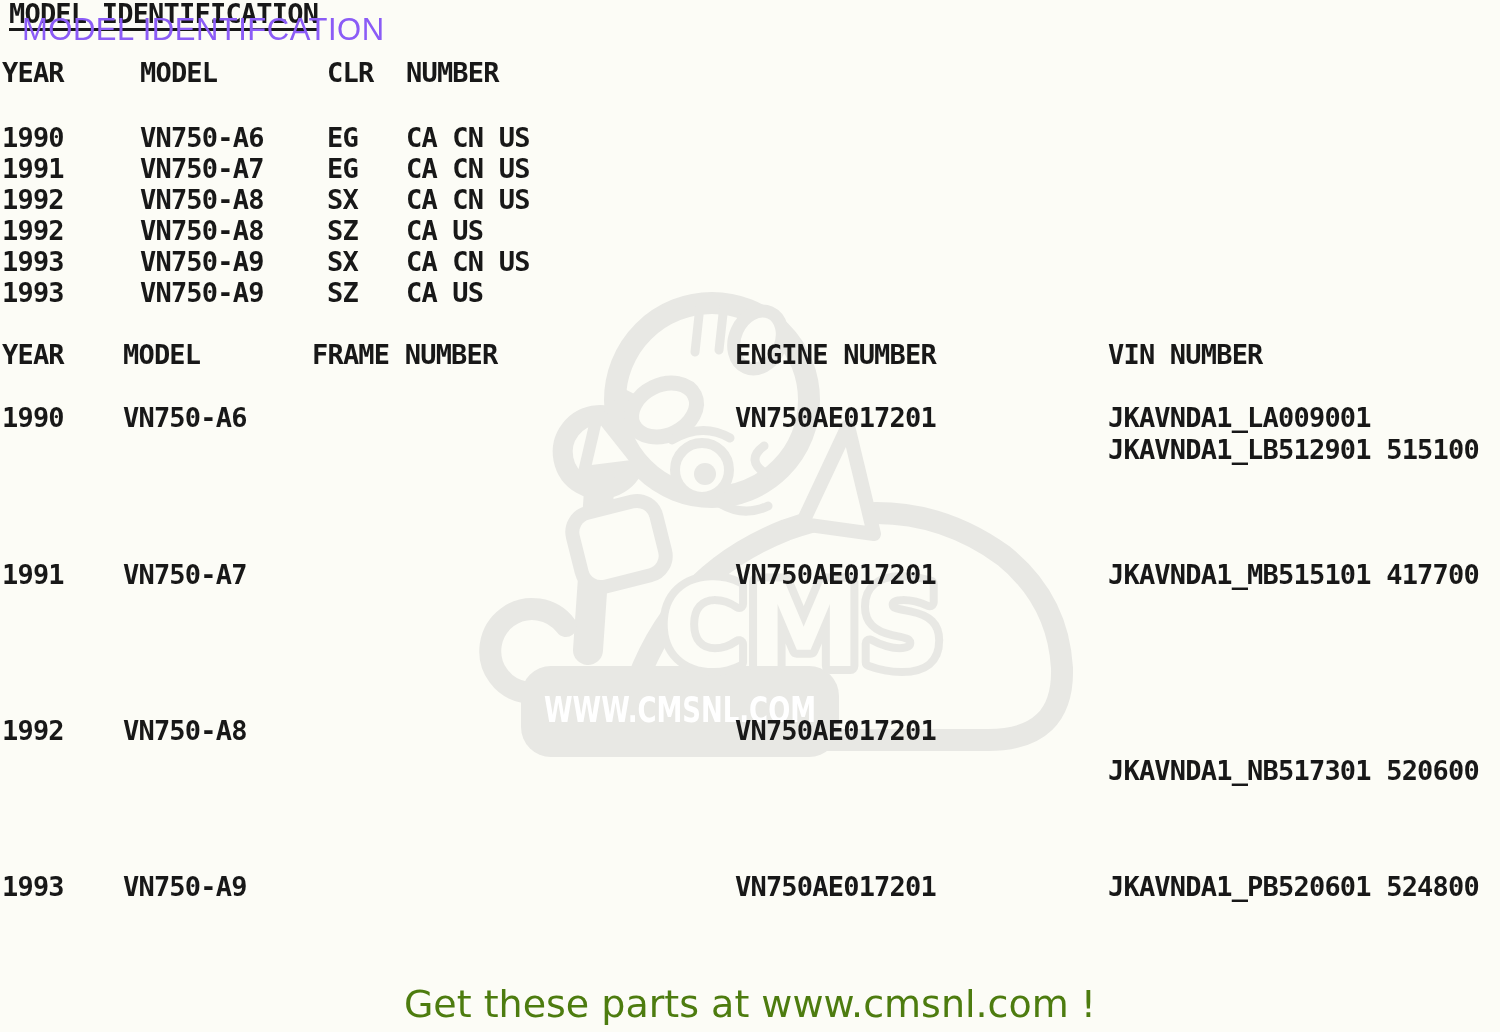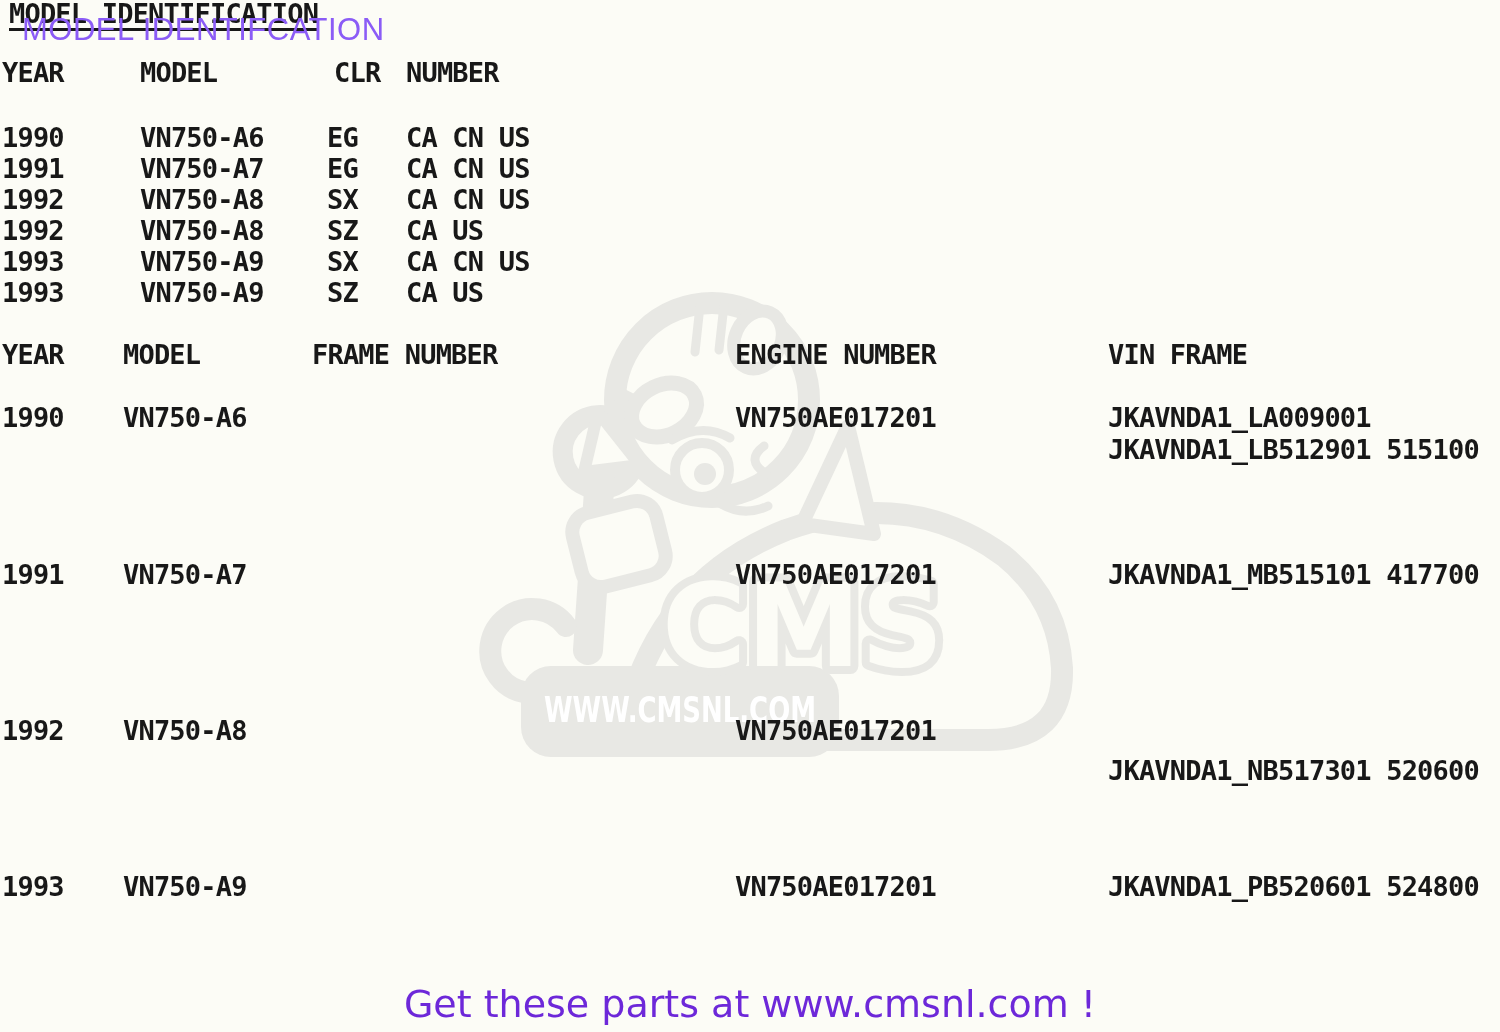--- a/index.html
+++ b/index.html
@@ -5,21 +5,21 @@
   html,body{margin:0;padding:0;background:#fcfcf6;}
   .stage{position:relative;width:1500px;height:1032px;background:#fcfcf6;overflow:hidden;
          font-family:"DejaVu Sans Mono",monospace;}
   .watermark{position:absolute;left:0;top:0;width:1500px;height:1032px;}
   .cell{position:absolute;white-space:pre;font:bold 27px/1 "DejaVu Sans Mono",monospace;
         letter-spacing:-0.8px;color:#181818;}
   .title{text-decoration:underline;text-decoration-thickness:3px;text-underline-offset:5px;margin-left:7px;}
   .subtitle{position:absolute;left:22px;top:14px;font:400 31px/1 "Liberation Sans",sans-serif;
             color:#8b5cf6;letter-spacing:0.5px;white-space:pre;}
   .footer{position:absolute;left:0;right:0;top:985px;text-align:center;
-          font:400 38px/1 "DejaVu Sans",sans-serif;color:#6d28d9;white-space:pre;cursor:pointer;}
+          font:400 38px/1 "DejaVu Sans",sans-serif;color:#4d7c0f;white-space:pre;cursor:pointer;}
 </style>
 </head>
 <body>
 
 <div class="stage">
 
   <svg class="watermark" viewBox="0 0 1500 1032" aria-hidden="true">
     <g stroke="#e8e8e4" fill="none" stroke-linecap="round" stroke-linejoin="round">
 
       <path d="M 626 426 A 37 37 0 1 0 634 466" stroke-width="20"></path>
@@ -50,21 +50,21 @@
     <text x="680" y="722" text-anchor="middle" textLength="272" lengthAdjust="spacingAndGlyphs" font-size="36" font-weight="bold" fill="#ffffff" style="font-family:'DejaVu Sans',sans-serif">WWW.CMSNL.COM</text>
 
     <text x="662" y="666" font-size="115" font-weight="bold" fill="#fcfcf6" stroke="#e8e8e4" stroke-width="16" paint-order="stroke" stroke-linejoin="round" style="font-family:'DejaVu Sans',sans-serif">CMS</text>
   </svg>
 
   <div class="cell title" style="left:2px;top:0px">MODEL IDENTIFICATION</div>
   <div class="subtitle">MODEL IDENTIFCATION</div>
 
   <span class="cell" style="left:2px;top:59px">YEAR</span>
   <span class="cell" style="left:140px;top:59px">MODEL</span>
-  <span class="cell" style="left:334px;top:59px">CLR</span>
+  <span class="cell" style="left:327px;top:59px">CLR</span>
   <span class="cell" style="left:406px;top:59px">NUMBER</span>
 
   <span class="cell" style="left:2px;top:124px">1990</span>
   <span class="cell" style="left:140px;top:124px">VN750-A6</span>
   <span class="cell" style="left:327px;top:124px">EG</span>
   <span class="cell" style="left:406px;top:124px">CA CN US</span>
 
   <span class="cell" style="left:2px;top:155px">1991</span>
   <span class="cell" style="left:140px;top:155px">VN750-A7</span>
   <span class="cell" style="left:327px;top:155px">EG</span>
@@ -87,21 +87,21 @@
 
   <span class="cell" style="left:2px;top:279px">1993</span>
   <span class="cell" style="left:140px;top:279px">VN750-A9</span>
   <span class="cell" style="left:327px;top:279px">SZ</span>
   <span class="cell" style="left:406px;top:279px">CA US</span>
 
   <span class="cell" style="left:2px;top:341px">YEAR</span>
   <span class="cell" style="left:123px;top:341px">MODEL</span>
   <span class="cell" style="left:312px;top:341px">FRAME NUMBER</span>
   <span class="cell" style="left:735px;top:341px">ENGINE NUMBER</span>
-  <span class="cell" style="left:1108px;top:341px">VIN FRAME</span>
+  <span class="cell" style="left:1108px;top:341px">VIN NUMBER</span>
 
   <span class="cell" style="left:2px;top:404px">1990</span>
   <span class="cell" style="left:123px;top:404px">VN750-A6</span>
   <span class="cell" style="left:735px;top:404px">VN750AE017201</span>
   <span class="cell" style="left:1108px;top:404px">JKAVNDA1_LA009001</span>
   <span class="cell" style="left:1108px;top:436px">JKAVNDA1_LB512901 515100</span>
 
   <span class="cell" style="left:2px;top:561px">1991</span>
   <span class="cell" style="left:123px;top:561px">VN750-A7</span>
   <span class="cell" style="left:735px;top:561px">VN750AE017201</span>

